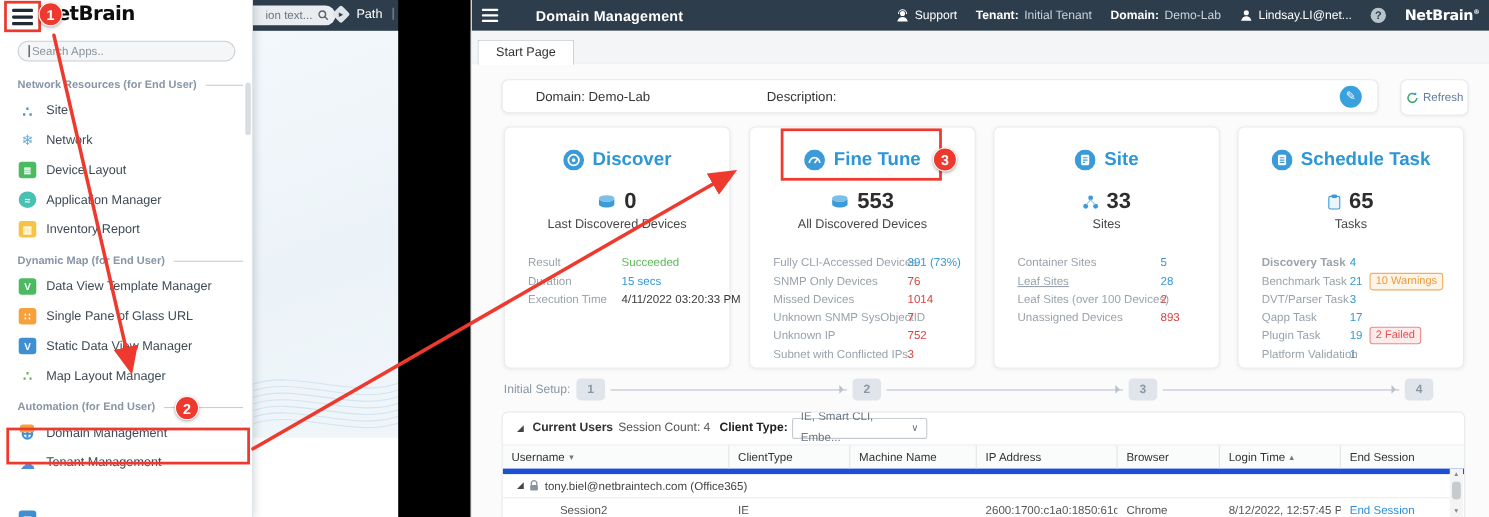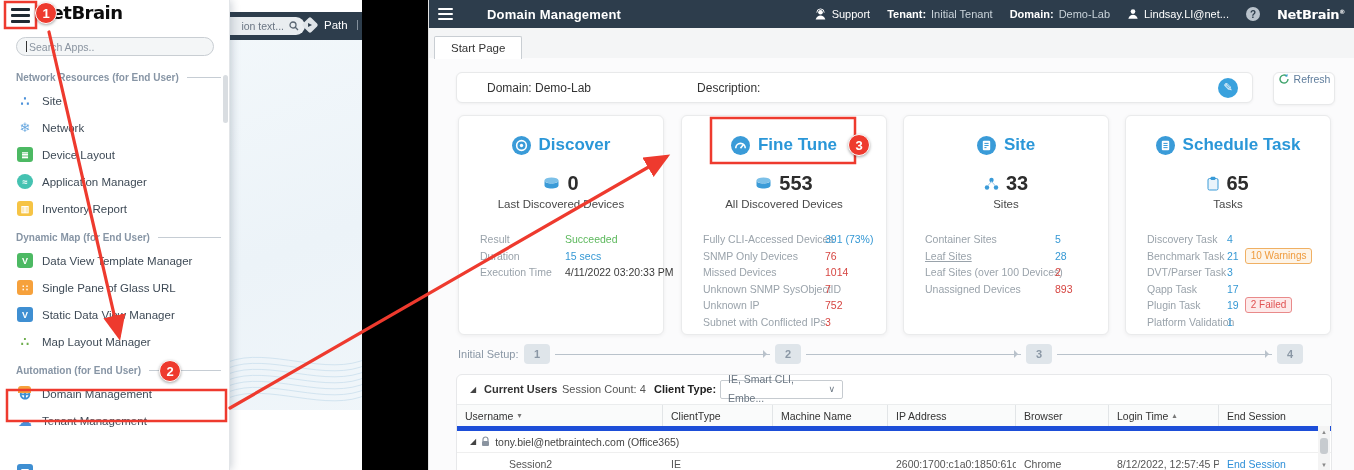--- a/index.html
+++ b/index.html
@@ -1,21 +1,21 @@
 <!DOCTYPE html>
 <html><head>
 <meta charset="utf-8">
 <style>
   html,body{margin:0;padding:0;}
   body{width:1354px;height:470px;position:relative;overflow:hidden;background:#fff;
        font-family:"Liberation Sans",sans-serif;}
   #stage{position:absolute;inset:0;}
 
   
-  .backdrop{position:absolute;left:228px;top:12px;width:202px;height:398px;z-index:1;
+  .backdrop{position:absolute;left:228px;top:0;width:202px;height:398px;z-index:1;
     background:linear-gradient(160deg,#f3f8fb 0%,#ecf3f8 55%,#f0f6fa 100%);}
   .bd-topbar{position:absolute;left:0;top:0;width:202px;height:28px;background:#2d3d4c;
     display:flex;align-items:center;color:#fff;font-size:11.5px;}
   .bd-search{position:absolute;left:-30px;top:5px;width:95px;height:18px;background:#e9edf0;
     border-radius:0 10px 10px 0;display:flex;align-items:center;justify-content:flex-end;
     padding:0 6px;color:#6b7684;font-size:10.5px;gap:5px;}
   .bd-diamond{position:absolute;left:76px;top:7px;width:12px;height:12px;background:#dfe4e8;
     transform:rotate(45deg);border-radius:2px;display:flex;align-items:center;justify-content:center;}
   .bd-diamond i{transform:rotate(-45deg);font-style:normal;color:#2d3d4c;font-size:8px;line-height:1;}
   .bd-path{position:absolute;left:96px;top:7px;color:#fff;}
@@ -51,21 +51,21 @@
 
   .domainbar{position:absolute;left:27px;top:14px;width:797px;height:31px;background:#fff;
     border:1px solid #e8e9ea;border-radius:6px;box-shadow:0 1px 3px rgba(0,0,0,.05);
     display:flex;align-items:center;font-size:12px;color:#333;box-sizing:border-box;}
   .domainbar .d1{margin-left:30px;}
   .domainbar .desc{margin-left:106px;}
   .editbtn{margin-left:auto;margin-right:14px;width:20px;height:20px;border-radius:50%;background:#39a1dd;
     color:#fff;font-size:11px;display:flex;align-items:center;justify-content:center;cursor:pointer;}
   .refreshbtn{position:absolute;left:844px;top:14px;width:60px;height:31px;background:#fff;
     border:1px solid #e8e9ea;border-radius:6px;box-shadow:0 1px 3px rgba(0,0,0,.05);
-    display:flex;justify-content:center;gap:4px;font-size:10.5px;color:#5f7d9c;cursor:pointer;}
+    display:flex;align-items:center;justify-content:center;gap:4px;font-size:10.5px;color:#5f7d9c;cursor:pointer;}
 
   
   .card{position:absolute;top:57px;width:206px;height:220px;background:#fff;border:1px solid #eaebec;
     border-radius:6px;box-shadow:0 1px 4px rgba(0,0,0,.06);box-sizing:border-box;}
   .card-title{margin-top:19px;display:flex;align-items:center;justify-content:center;gap:8px;
     font-size:17px;font-weight:bold;color:#2b97d8;cursor:pointer;}
   .card-count{margin-top:17px;display:flex;align-items:center;justify-content:center;gap:7px;}
   .card-count .num{font-size:20px;font-weight:bold;color:#2d2d2d;}
   .card-sub{margin-top:3px;text-align:center;font-size:11.5px;color:#484848;}
   .stats{margin-top:21px;padding-left:21px;}
@@ -390,21 +390,21 @@
                 <svg width="12" height="15" viewBox="0 0 12 15">
                   <rect x="1" y="2.5" width="10" height="11.5" rx="1.5" fill="#eaf4fb" stroke="#3a9bd8"></rect>
                   <rect x="3.6" y="0.8" width="4.8" height="3.2" rx="1" fill="#3a9bd8"></rect>
                 </svg>
               </span>
               <span class="num">65</span>
             </div>
             <div class="card-sub">Tasks</div>
             <div class="stats">
               <div class="stat-row">
-                <span class="stat-label" style="width: 80px; flex: 0 0 80px;">Discovery Task</span>
+                <span class="stat-label" style="width: 80px; flex: 0 0 80px; font-weight: bold;">Discovery Task</span>
                 <span class="v-blue">4</span>
               </div>
               <div class="stat-row">
                 <span class="stat-label" style="width: 80px; flex: 0 0 80px;">Benchmark Task</span>
                 <span class="v-blue">21</span>
                 <span class="badge warning">10 Warnings</span>
               </div>
               <div class="stat-row">
                 <span class="stat-label" style="width: 80px; flex: 0 0 80px;">DVT/Parser Task</span>
                 <span class="v-blue">3</span>

